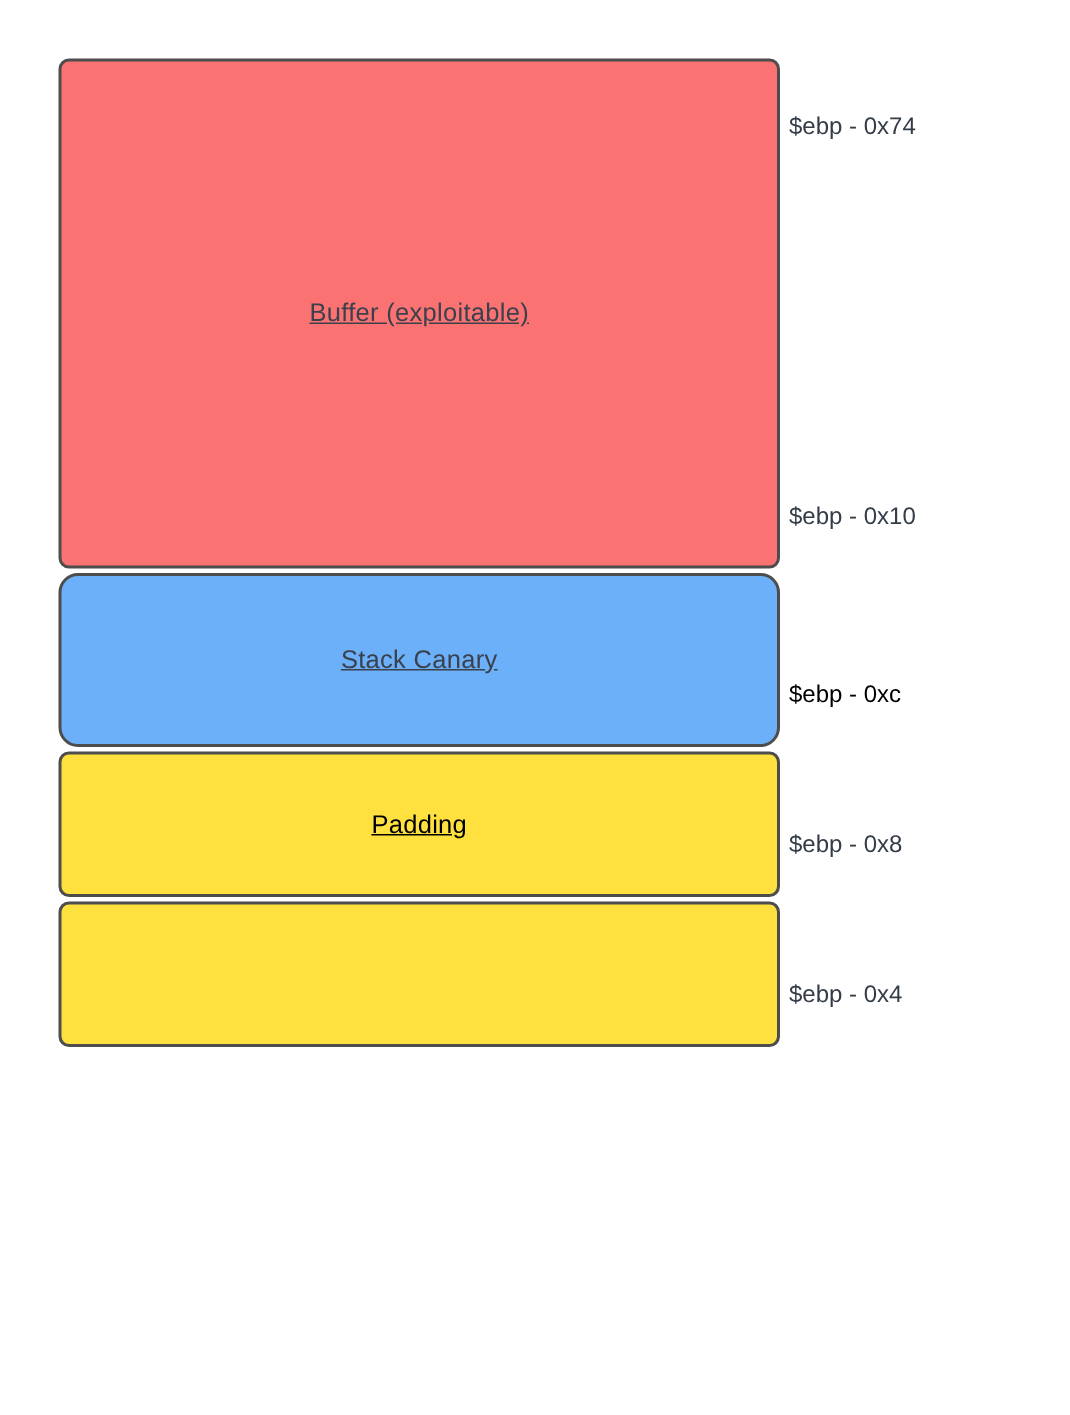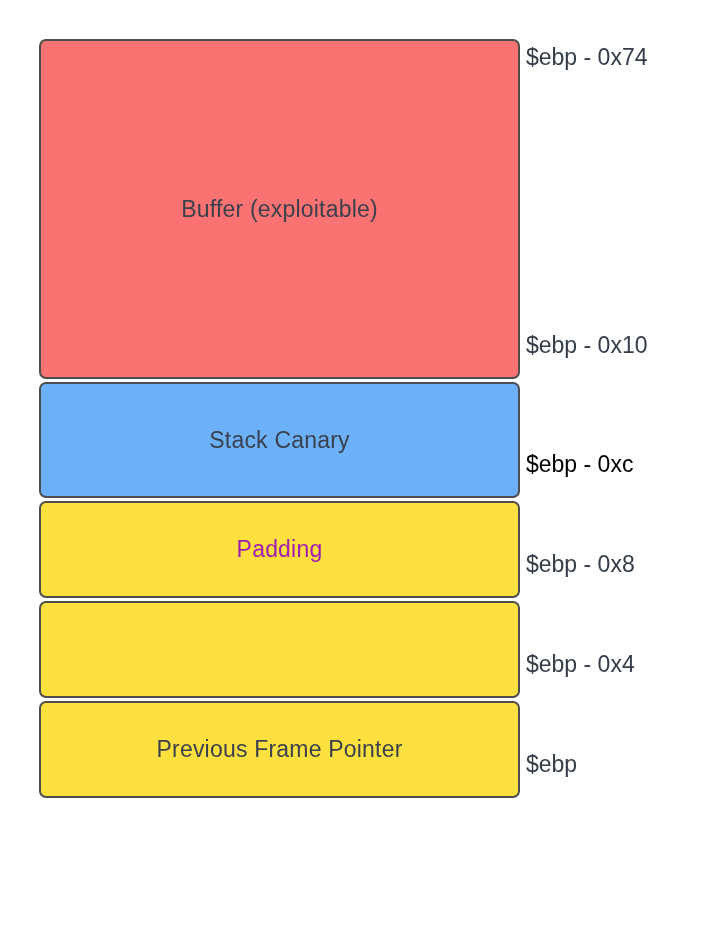--- a/index.html
+++ b/index.html
@@ -28,63 +28,60 @@
     box-sizing: border-box;
     border: 2px solid #4D4D4D;
     border-radius: 7px;
     margin-bottom: 3px;
     display: flex;
     align-items: center;
     justify-content: center;
   }
   .block:last-child { margin-bottom: 0; }
   .block-label {
-    font-size: 23px;
+    font-size: 17px;
     color: #3A414C;
     letter-spacing: 0.2px;
+    text-decoration: underline;
   }
   .offset-label {
     position: absolute;
     left: calc(100% + 8px);
     white-space: nowrap;
-    font-size: 23px;
+    font-size: 16px;
     line-height: 24px;
     color: #343C47;
+    margin-top: 28px;
   }
   .offset-top { top: 4px; }
   .offset-bottom { bottom: 20px; }
 </style>
 </head>
 <body>
 
 <div class="page">
   <div class="stack" id="stack">
   <div class="block" style="height: 340px; background: rgb(251, 114, 114); border-color: rgb(77, 77, 77);">
     <span class="block-label" style="color: rgb(58, 65, 76);">Buffer (exploitable)</span>
     <span class="offset-label offset-top" style="color: rgb(52, 60, 71);">$ebp - 0x74</span>
     <span class="offset-label offset-bottom" style="color: rgb(52, 60, 71);">$ebp - 0x10</span>
   </div>
 
-  <div class="block" style="height: 116px; background: rgb(108, 176, 249); border-color: rgb(77, 77, 77);">
+  <div class="block" style="height: 116px; background: rgb(108, 176, 249); border-color: rgb(77, 77, 77); border-radius: 13px;">
     <span class="block-label" style="color: rgb(58, 65, 76);">Stack Canary</span>
 
     <span class="offset-label offset-bottom" style="color: #000000;">$ebp - 0xc</span>
   </div>
 
   <div class="block" style="height: 97px; background: rgb(254, 224, 63); border-color: rgb(77, 77, 77);">
-    <span class="block-label" style="color: #a21caf;">Padding</span>
+    <span class="block-label" style="color: #000000;">Padding</span>
 
     <span class="offset-label offset-bottom" style="color: rgb(52, 60, 71);">$ebp - 0x8</span>
   </div>
 
   <div class="block" style="height: 97px; background: rgb(254, 224, 63); border-color: rgb(77, 77, 77);">
 
     <span class="offset-label offset-bottom" style="color: rgb(52, 60, 71);">$ebp - 0x4</span>
   </div>
 
-  <div class="block" style="height: 97px; background: rgb(254, 224, 63); border-color: rgb(77, 77, 77);">
-    <span class="block-label" style="color: rgb(58, 65, 76);">Previous Frame Pointer</span>
-
-    <span class="offset-label offset-bottom" style="color: rgb(52, 60, 71);">$ebp</span>
-  </div>
 
 </div>
 </div>
 
 </body></html>

